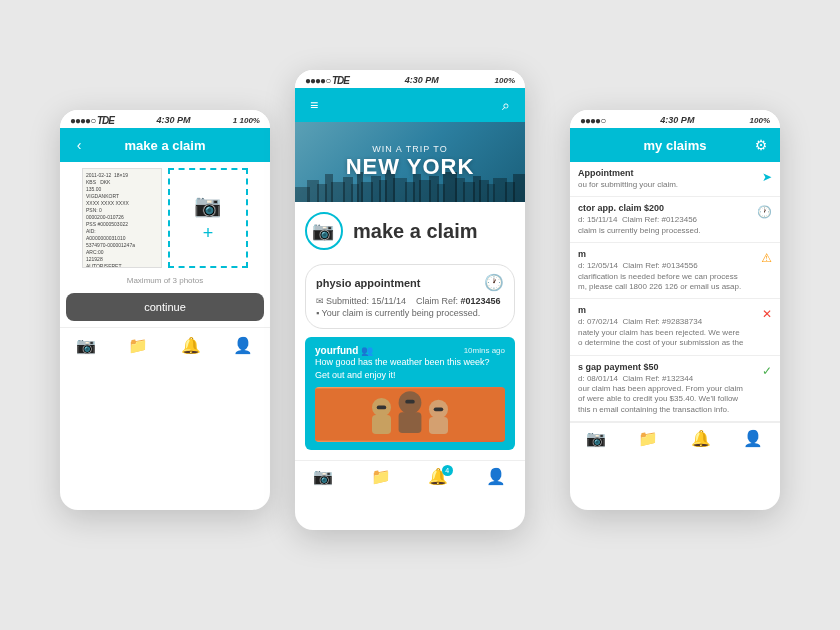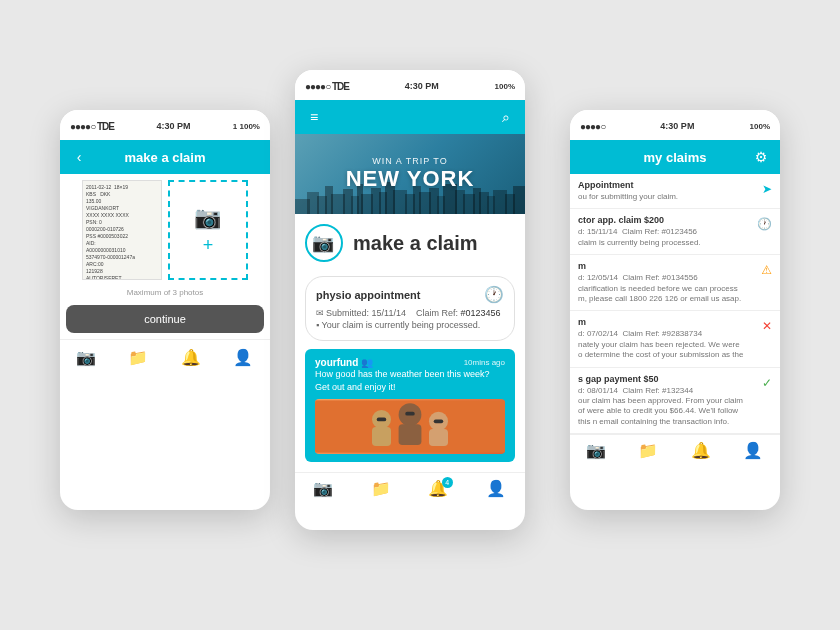--- a/index.html
+++ b/index.html
@@ -60,21 +60,22 @@
     
     .status-bar {
       background: #fff;
       display: flex;
       align-items: center;
       justify-content: space-between;
       padding: 4px 10px 2px;
       font-size: 9px;
       font-weight: 600;
       color: #333;
-      height: 30px;
+      height: 18px;
+      font-style: italic;
     }
     .status-bar .time { font-size: 9px; font-weight: 700; }
     .status-bar .battery { font-size: 8px; }
 
     
     .nav-bar {
       display: flex;
       align-items: center;
       justify-content: space-between;
       padding: 6px 10px;
@@ -243,21 +244,21 @@
     .claim-name {
       font-size: 11px;
       font-weight: 600;
       color: #333;
     }
     .claim-detail {
       font-size: 9px;
       color: #666;
       margin-bottom: 2px;
     }
-    .claim-detail .bold { font-weight: 400; color: #333; }
+    .claim-detail .bold { font-weight: 700; color: #333; }
 
     .social-card {
       background: #00bcd4;
       border-radius: 6px;
       padding: 8px 10px;
       color: #fff;
     }
     .social-header {
       display: flex;
       justify-content: space-between;
@@ -536,21 +537,21 @@
           <div class="claim-item-sub">d: 07/02/14&nbsp;&nbsp;Claim Ref: #92838734</div>
           <div class="claim-item-sub">nately your claim has been rejected. We were o determine the cost of your submission as the</div>
         </div>
         <span class="claim-item-icon icon-red">✕</span>
       </div>
 
       <div class="claim-item">
         <div class="claim-item-body">
           <div class="claim-item-title">s gap payment $50</div>
           <div class="claim-item-sub">d: 08/01/14&nbsp;&nbsp;Claim Ref: #132344</div>
-          <div class="claim-item-sub">our claim has been approved. From your claim of were able to credit you $66.44. We'll follow this n email containing the transaction info.</div>
+          <div class="claim-item-sub">our claim has been approved. From your claim of were able to credit you $35.40. We'll follow this n email containing the transaction info.</div>
         </div>
         <span class="claim-item-icon icon-green">✓</span>
       </div>
     </div>
 
     <div class="bottom-tabs" style="margin-top:auto; border-top:1px solid #eee; padding:6px 0;">
       <span class="tab-icon">📷</span>
       <span class="tab-icon active">📁</span>
       <span class="tab-icon">🔔</span>
       <span class="tab-icon">👤</span>

